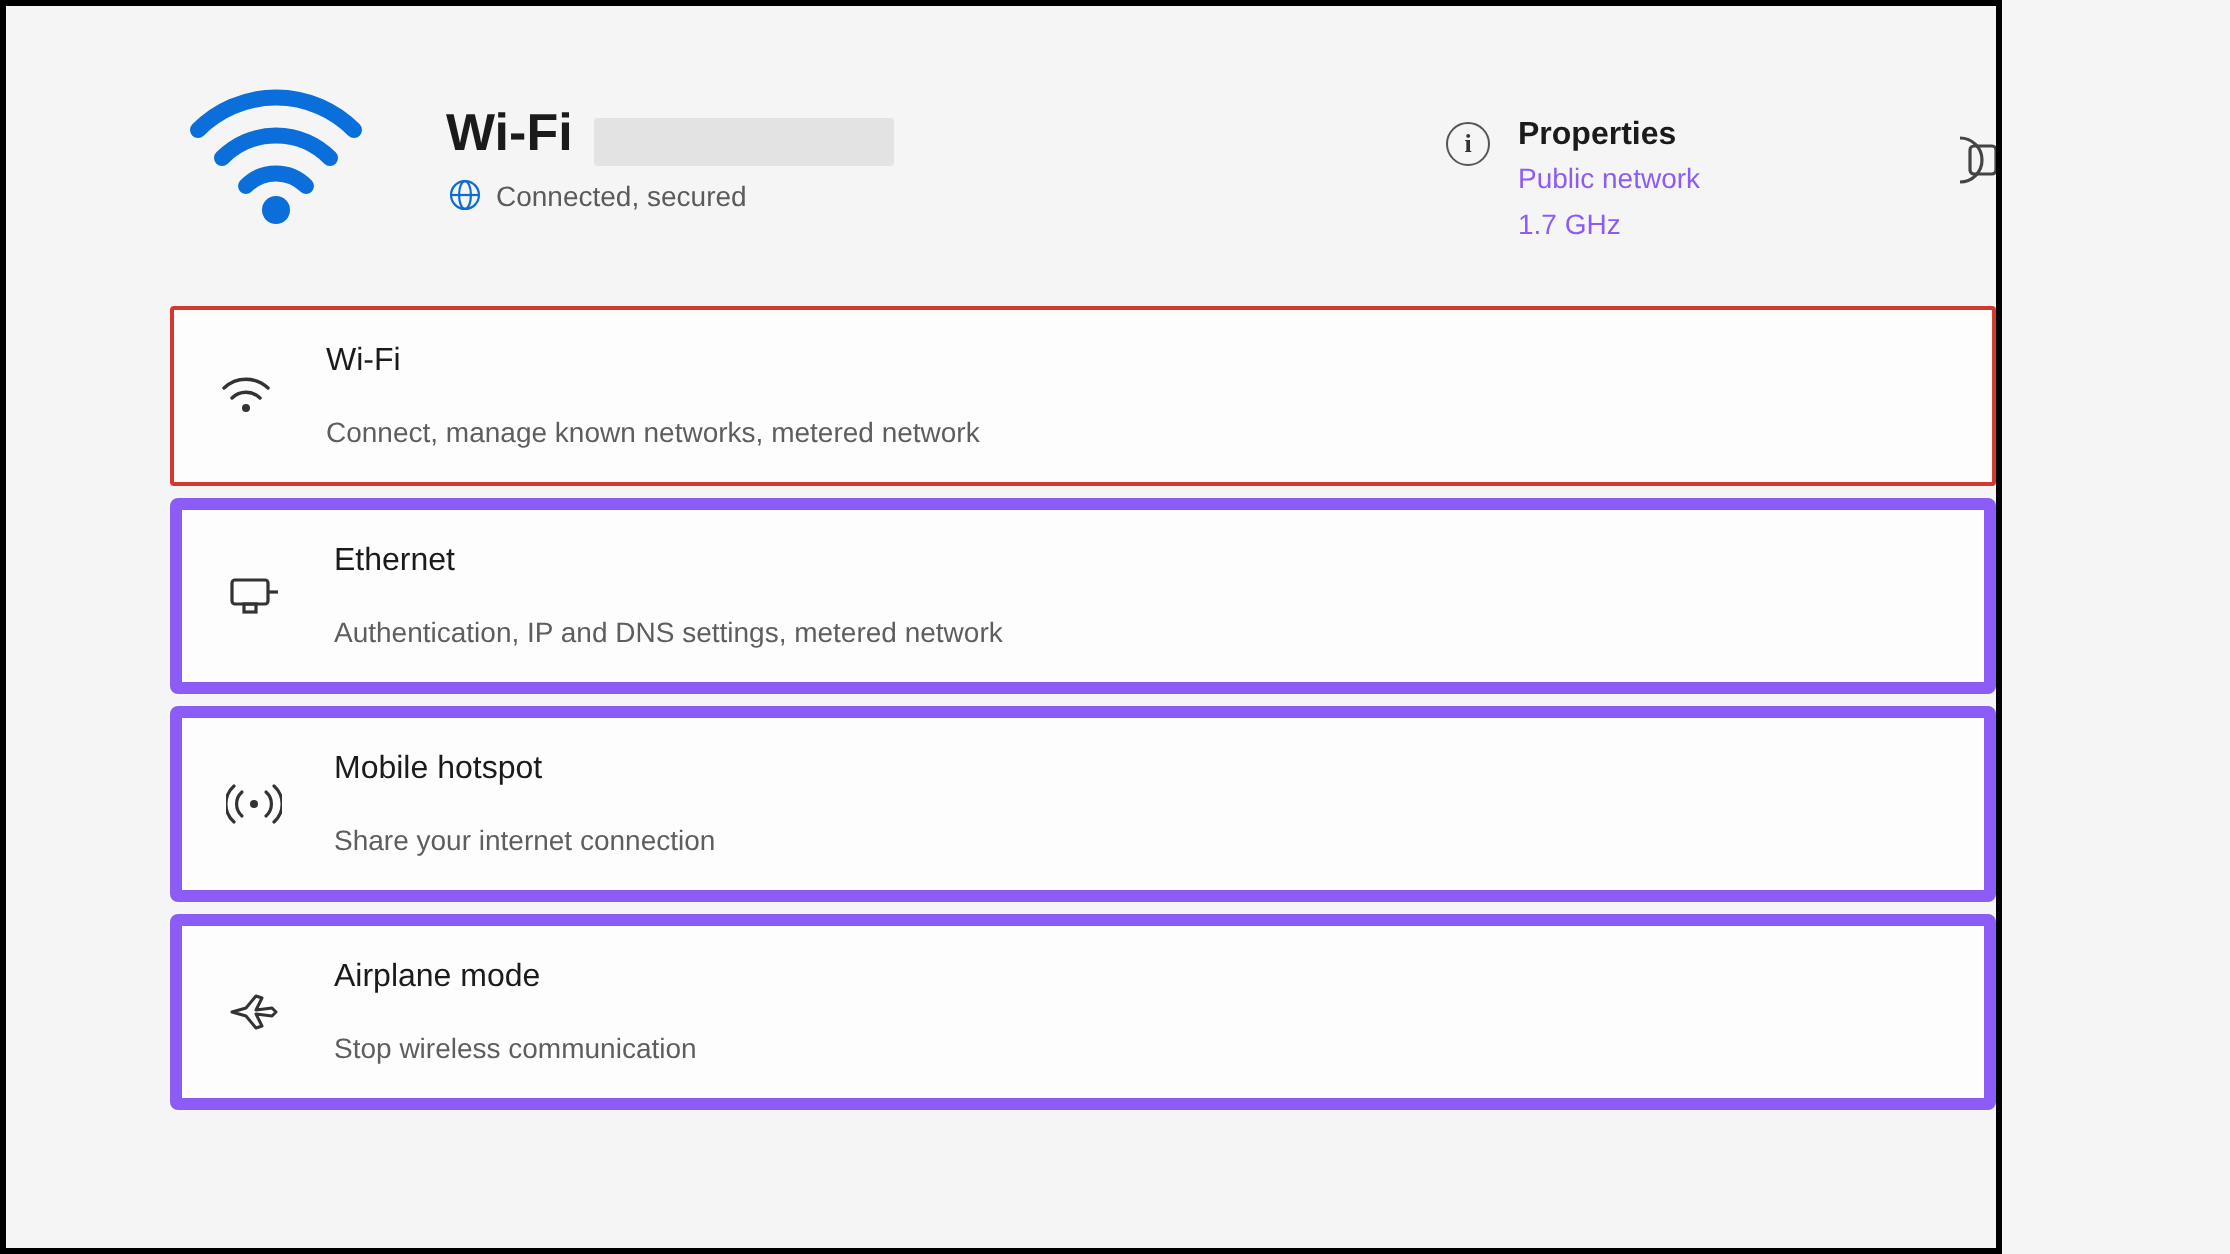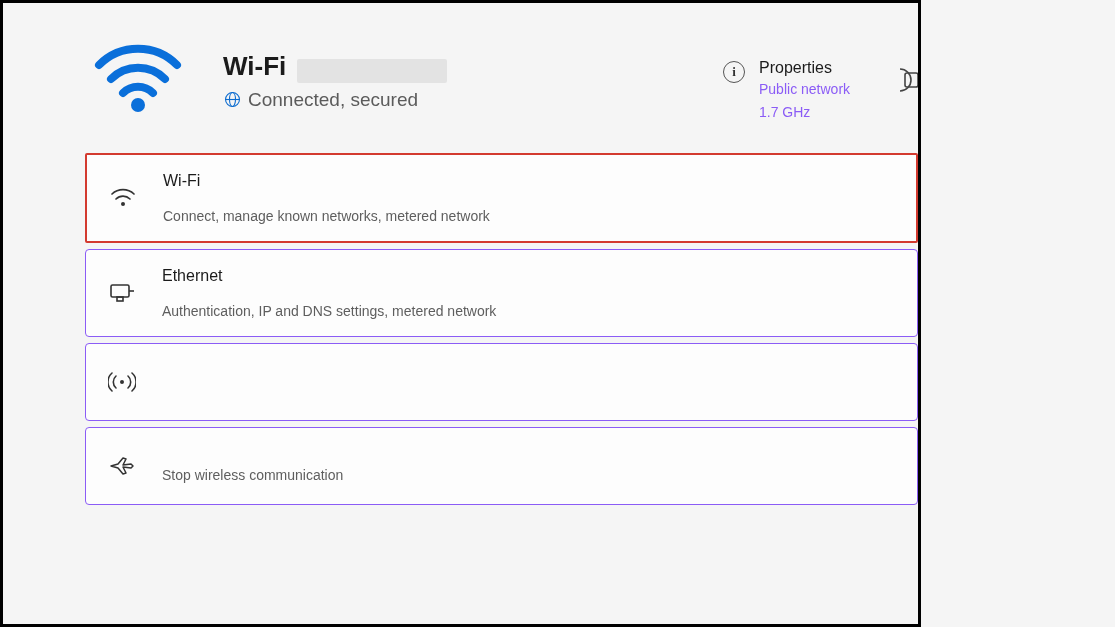--- a/index.html
+++ b/index.html
@@ -1,36 +1,36 @@
 <!DOCTYPE html>
 <html><head>
 <meta charset="utf-8">
 <style>
   * { box-sizing: border-box; margin: 0; padding: 0; }
   html, body { width: 1115px; height: 627px; font-family: "Segoe UI", sans-serif; background: #f5f5f5; overflow: hidden; }
-  .frame { width: 921px; height: 627px; border: 3px solid #000; position: relative; background: #f5f5f5; }
+  .frame { width: 1001px; height: 627px; border: 3px solid #000; position: relative; background: #f5f5f5; }
 
   .header { display: flex; align-items: flex-start; padding: 30px 0 40px 85px; }
   .big-wifi { width: 100px; height: 80px; display:flex; align-items:center; justify-content:center; }
   .header-text { margin-left: 35px; padding-top: 18px; }
   .header-title { font-size: 26px; font-weight: 600; color: #1b1b1b; display:inline-block; }
   .redacted { display:inline-block; width:150px; height:24px; background:#e3e3e3; vertical-align: middle; margin-left: 6px; border-radius:2px; }
   .status-row { display:flex; align-items:center; gap:7px; margin-top:6px; }
   .globe-icon { color:#0d6ccf; width:18px; height:18px; display:flex; align-items:center; justify-content:center;}
-  .status-text { font-size: 19px; color:#5b5b5b; }
+  .status-text { font-size: 14px; color:#5b5b5b; }
 
   .properties { position:absolute; top: 56px; left: 720px; display:flex; align-items:flex-start; gap:14px;}
   .info-icon { width:22px; height:22px; border:1.2px solid #555; border-radius:50%; display:flex; align-items:center; justify-content:center; font-size:13px; font-weight:600; color:#333; font-family: Georgia, serif; margin-top:2px;}
-  .prop-title { font-size:16px; font-weight:400; color:#1b1b1b; }
+  .prop-title { font-size:16px; font-weight:700; color:#1b1b1b; }
   .prop-sub { font-size:14px; color:#8b5cf6; line-height:1.5; margin-top:2px;}
 
   .clip-icon { position:absolute; top:60px; right:0; width:22px; height:34px;}
 
   .list { padding-left: 82px; }
-  .card { background:#fdfdfd; border:1px solid #8b5cf6; border-radius:4px; padding: 17px 22px; display:flex; align-items:center; gap:26px; margin-bottom:6px; min-height:78px; }
+  .card { background:#fdfdfd; border:6px solid #8b5cf6; border-radius:4px; padding: 17px 22px; display:flex; align-items:center; gap:26px; margin-bottom:6px; min-height:78px; }
   .card-icon { width:28px; height:28px; display:flex; align-items:center; justify-content:center; color:#1b1b1b; flex-shrink:0; }
   .card-title { font-size:16px; font-weight:400; color:#1b1b1b; }
   .card-sub { font-size:14px; color:#5e5e5e; margin-top:18px; }
 
   .highlight { border:2px solid #d33a2f; border-radius:2px; }
   svg { display:block; }
 </style>
 </head>
 <body>
 
@@ -119,27 +119,32 @@
         <svg width="28" height="22" viewBox="0 0 28 22">
           <g fill="none" stroke="#333" stroke-width="1.6" stroke-linecap="round">
             <path d="M 8 5 A 8 8 0 0 0 8 17"></path>
             <path d="M 4 2 A 12 12 0 0 0 4 20"></path>
             <path d="M 20 5 A 8 8 0 0 1 20 17"></path>
             <path d="M 24 2 A 12 12 0 0 1 24 20"></path>
           </g>
           <circle cx="14" cy="11" r="2" fill="#333"></circle>
         </svg>
       </div>
+      <div>
+        <div class="card-title">Mobile hotspot</div>
+        <div class="card-sub">Share your internet connection</div>
+      </div>
     </div>
 
     <div class="card">
       <div class="card-icon">
         <svg width="26" height="24" viewBox="0 0 26 24">
           <path d="M 2 12 L 9 10 L 14 4 L 17 5 L 14 11 L 22 10 L 24 12 L 22 14 L 14 13 L 17 19 L 14 20 L 9 14 Z" fill="none" stroke="#333" stroke-width="1.5" stroke-linejoin="round"></path>
         </svg>
       </div>
       <div>
+        <div class="card-title">Airplane mode</div>
         <div class="card-sub">Stop wireless communication</div>
       </div>
     </div>
 
   </div>
 </div>
 
 </body></html>

